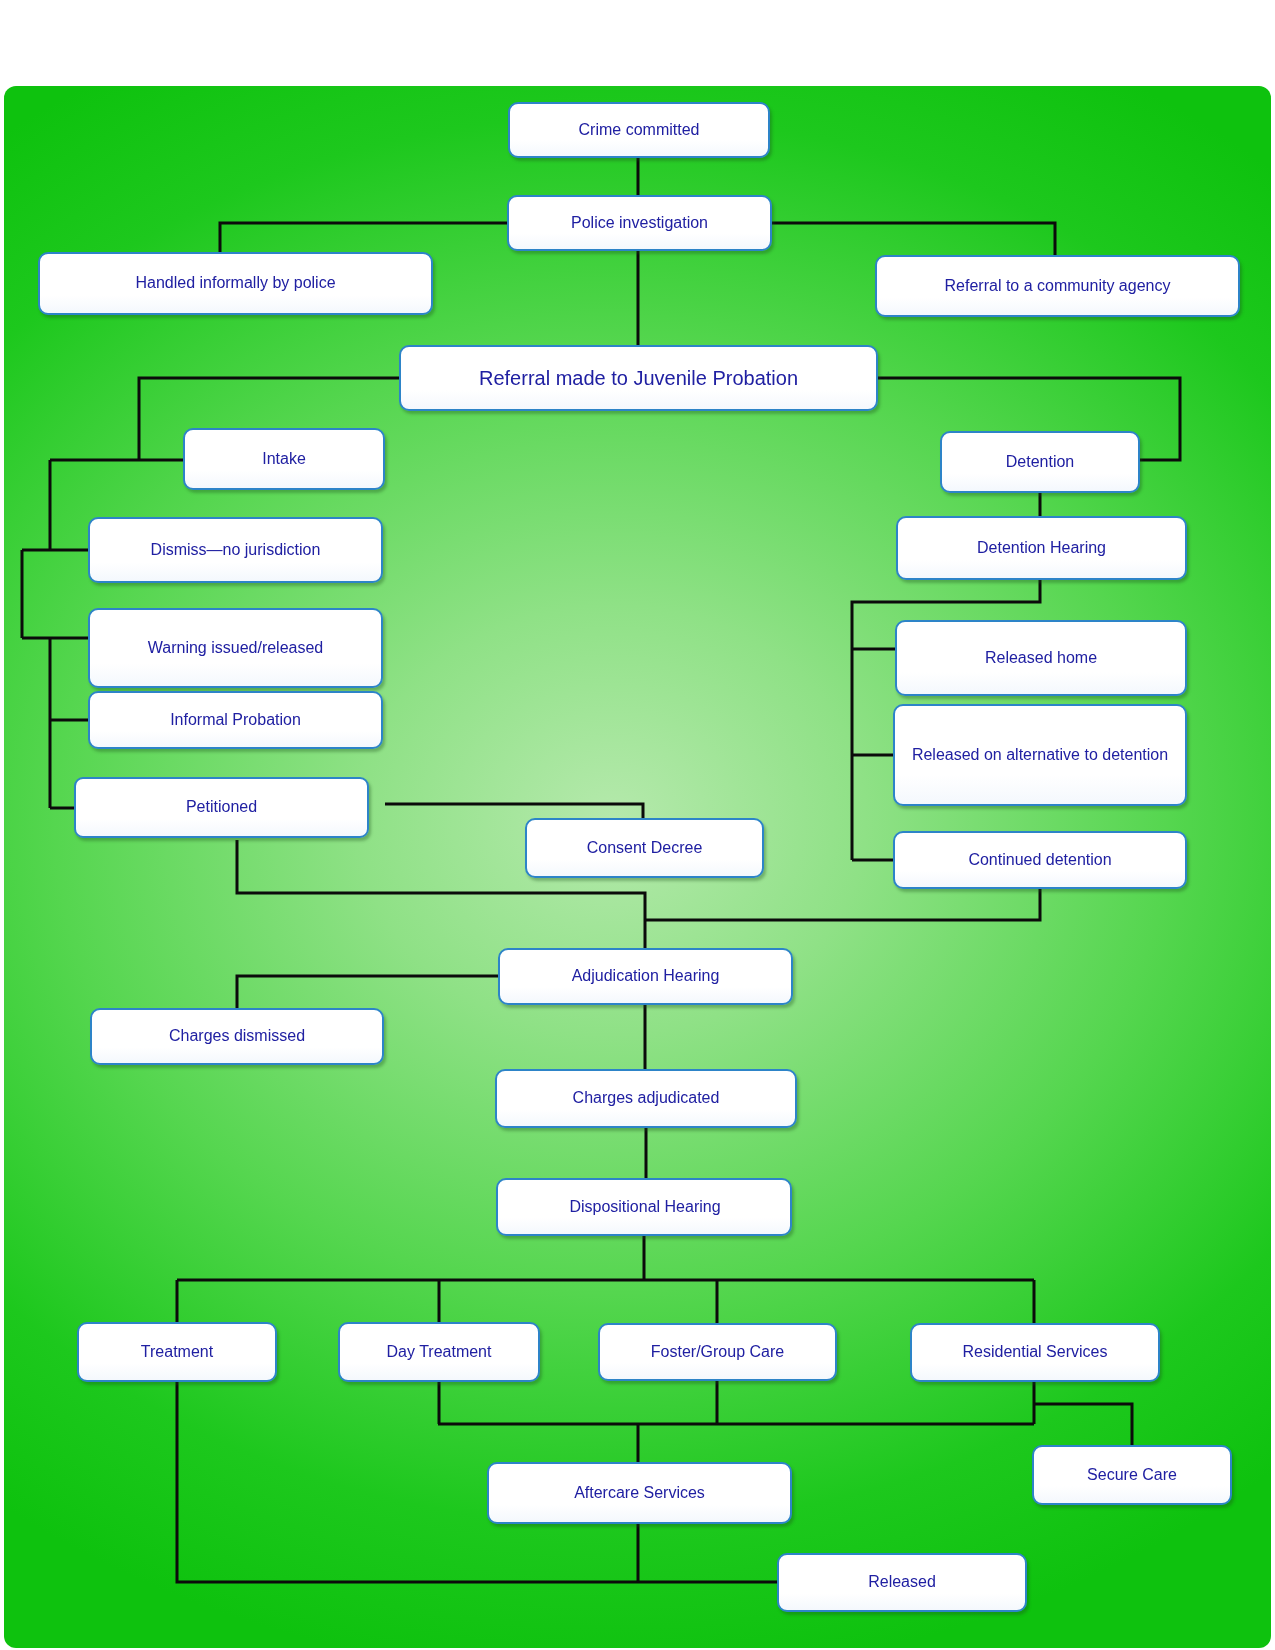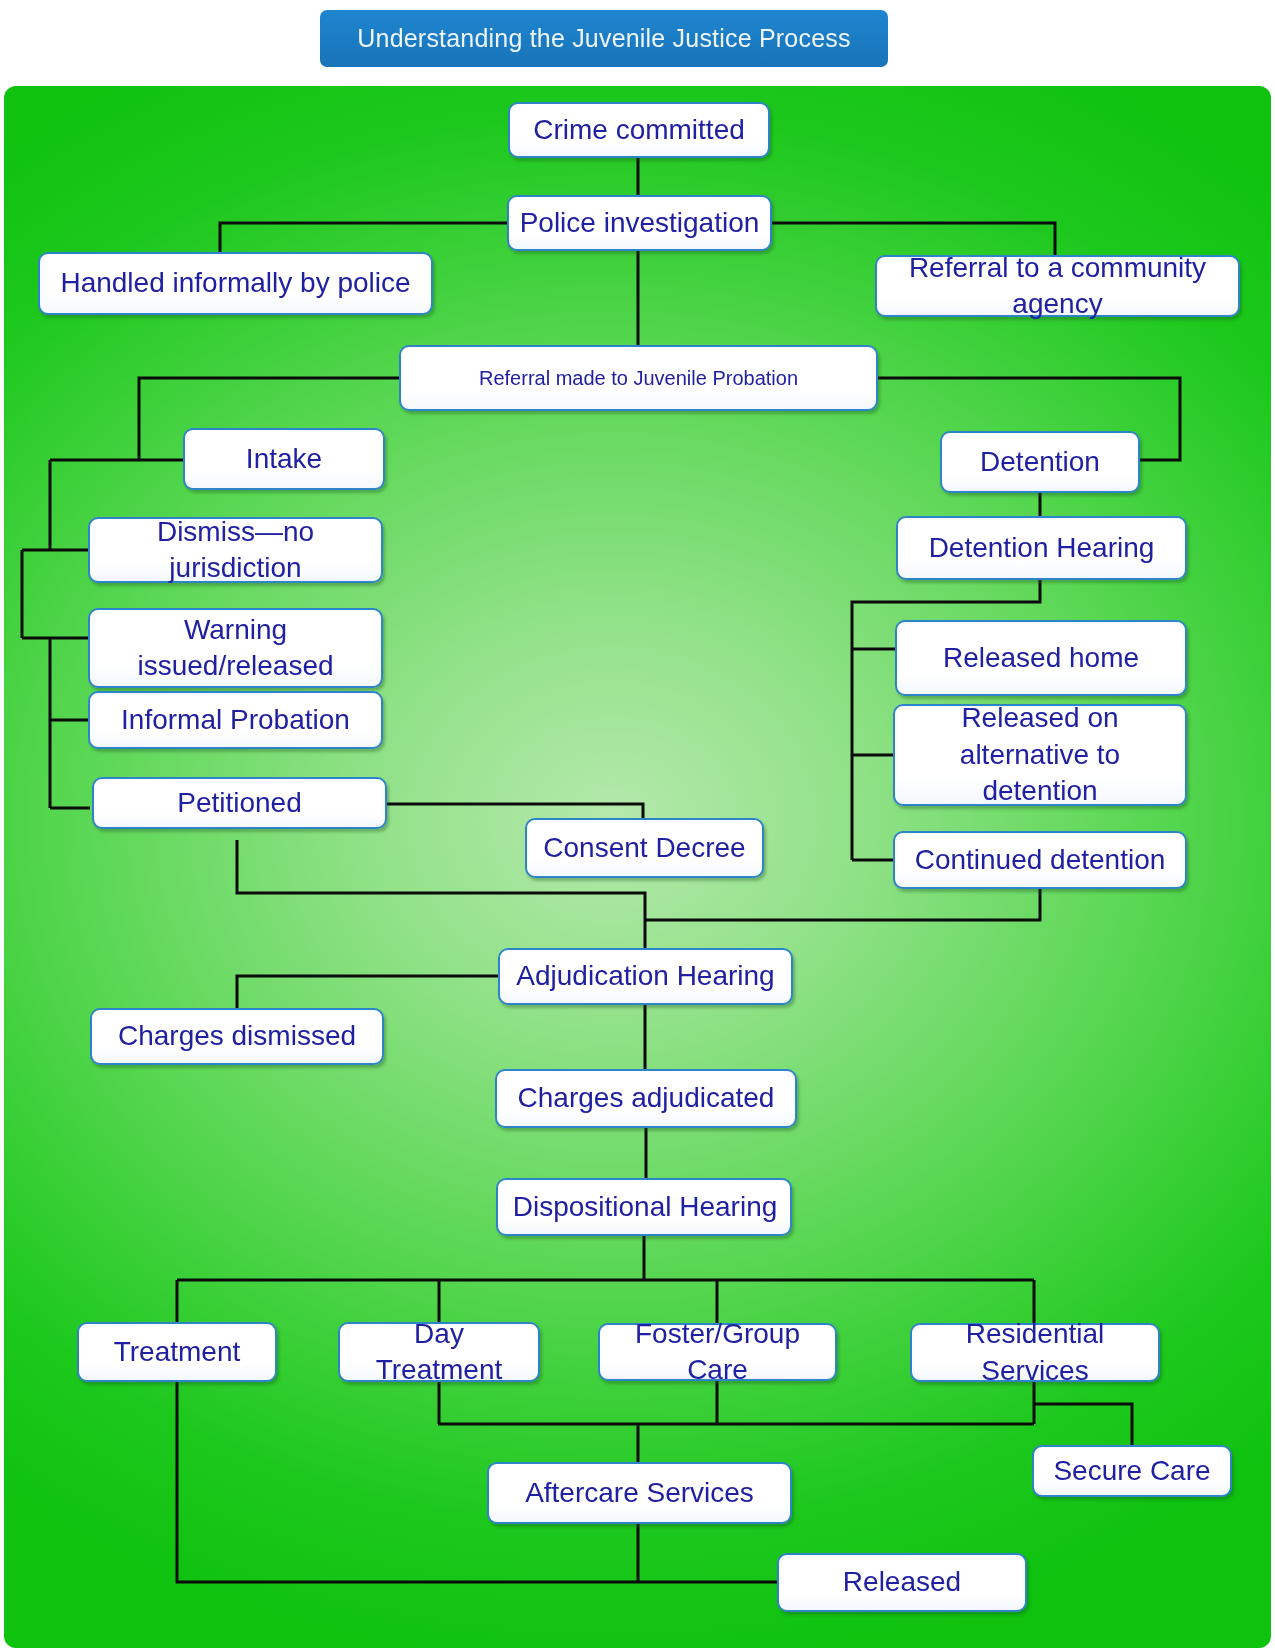--- a/index.html
+++ b/index.html
@@ -28,21 +28,21 @@
   #edges-svg{position:absolute;left:0;top:0;z-index:1;}
   .node{
     position:absolute;z-index:2;
     background:linear-gradient(#ffffff 70%, #f4f8fd);
     border:2.5px solid #2d84c8;
     border-radius:10px;
     box-shadow:2px 3px 3px rgba(30,80,30,.35);
     display:flex;align-items:center;justify-content:center;
     text-align:center;
     color:#2020a2;
-    font-size:28px;
+    font-size:16px;
     line-height:1.3;
     padding:2px 10px;
     box-sizing:border-box;
   }
   .node.big{font-size:20px;}
 </style>
 </head>
 <body>
 
 <div id="canvas">
@@ -81,45 +81,42 @@
       <polyline points="1034,1280 1034,1323" fill="none" stroke="#0b0b0b" stroke-width="3"></polyline>
       <polyline points="177,1382 177,1582 777,1582" fill="none" stroke="#0b0b0b" stroke-width="3"></polyline>
       <polyline points="439,1382 439,1424" fill="none" stroke="#0b0b0b" stroke-width="3"></polyline>
       <polyline points="438,1424 1034,1424" fill="none" stroke="#0b0b0b" stroke-width="3"></polyline>
       <polyline points="717,1381 717,1424" fill="none" stroke="#0b0b0b" stroke-width="3"></polyline>
       <polyline points="1034,1382 1034,1424" fill="none" stroke="#0b0b0b" stroke-width="3"></polyline>
       <polyline points="1034,1404 1132,1404 1132,1445" fill="none" stroke="#0b0b0b" stroke-width="3"></polyline>
       <polyline points="638,1424 638,1462" fill="none" stroke="#0b0b0b" stroke-width="3"></polyline>
       <polyline points="638,1524 638,1582" fill="none" stroke="#0b0b0b" stroke-width="3"></polyline>
     </svg>
-  <div id="title-box">
-    <span>Understanding the Juvenile Justice Process</span>
-  </div>
   <div id="nodes-layer">
       <div class="node" style="left: 508px; top: 102px; width: 262px; height: 56px;">Crime committed</div>
       <div class="node" style="left: 507px; top: 195px; width: 265px; height: 56px;">Police investigation</div>
       <div class="node" style="left: 38px; top: 252px; width: 395px; height: 63px;">Handled informally by police</div>
       <div class="node" style="left: 875px; top: 255px; width: 365px; height: 62px;">Referral to a community agency</div>
       <div class="node big" style="left: 399px; top: 345px; width: 479px; height: 66px;">Referral made to Juvenile Probation</div>
       <div class="node" style="left: 183px; top: 428px; width: 202px; height: 62px;">Intake</div>
       <div class="node" style="left: 940px; top: 431px; width: 200px; height: 62px;">Detention</div>
       <div class="node" style="left: 88px; top: 517px; width: 295px; height: 66px;">Dismiss—no jurisdiction</div>
       <div class="node" style="left: 896px; top: 516px; width: 291px; height: 64px;">Detention Hearing</div>
       <div class="node" style="left: 88px; top: 608px; width: 295px; height: 80px;">Warning issued/released</div>
       <div class="node" style="left: 895px; top: 620px; width: 292px; height: 76px;">Released home</div>
       <div class="node" style="left: 88px; top: 691px; width: 295px; height: 58px;">Informal Probation</div>
       <div class="node" style="left: 893px; top: 704px; width: 294px; height: 102px;">Released on alternative to detention</div>
-      <div class="node" style="left: 92px; top: 777px; width: 295px; height: 52px;">Petitioned</div>
+      <div class="node" style="left: 74px; top: 777px; width: 295px; height: 61px; border-radius: 9px;">Petitioned</div>
       <div class="node" style="left: 525px; top: 818px; width: 239px; height: 60px;">Consent Decree</div>
       <div class="node" style="left: 893px; top: 831px; width: 294px; height: 58px;">Continued detention</div>
       <div class="node" style="left: 498px; top: 948px; width: 295px; height: 57px;">Adjudication Hearing</div>
       <div class="node" style="left: 90px; top: 1008px; width: 294px; height: 57px;">Charges dismissed</div>
       <div class="node" style="left: 495px; top: 1069px; width: 302px; height: 59px;">Charges adjudicated</div>
       <div class="node" style="left: 496px; top: 1178px; width: 296px; height: 58px; padding-left: 12px;">Dispositional Hearing</div>
       <div class="node" style="left: 77px; top: 1322px; width: 200px; height: 60px;">Treatment</div>
       <div class="node" style="left: 338px; top: 1322px; width: 202px; height: 60px;">Day Treatment</div>
       <div class="node" style="left: 598px; top: 1323px; width: 239px; height: 58px;">Foster/Group Care</div>
       <div class="node" style="left: 910px; top: 1323px; width: 250px; height: 59px;">Residential Services</div>
-      <div class="node" style="left: 1032px; top: 1445px; width: 200px; height: 52px;">Secure Care</div>
+      <div class="node" style="left: 1032px; top: 1445px; width: 200px; height: 60px;">Secure Care</div>
       <div class="node" style="left: 487px; top: 1462px; width: 305px; height: 62px;">Aftercare Services</div>
       <div class="node" style="left: 777px; top: 1553px; width: 250px; height: 59px;">Released</div>
     </div>
 </div>
 
 </body></html>

